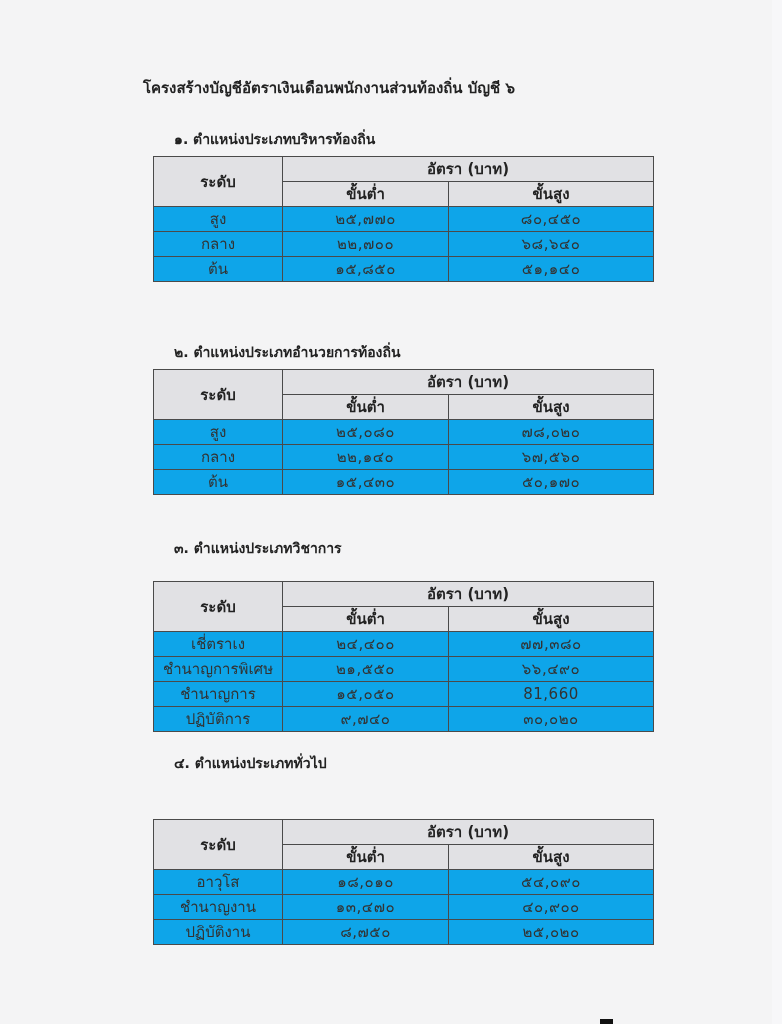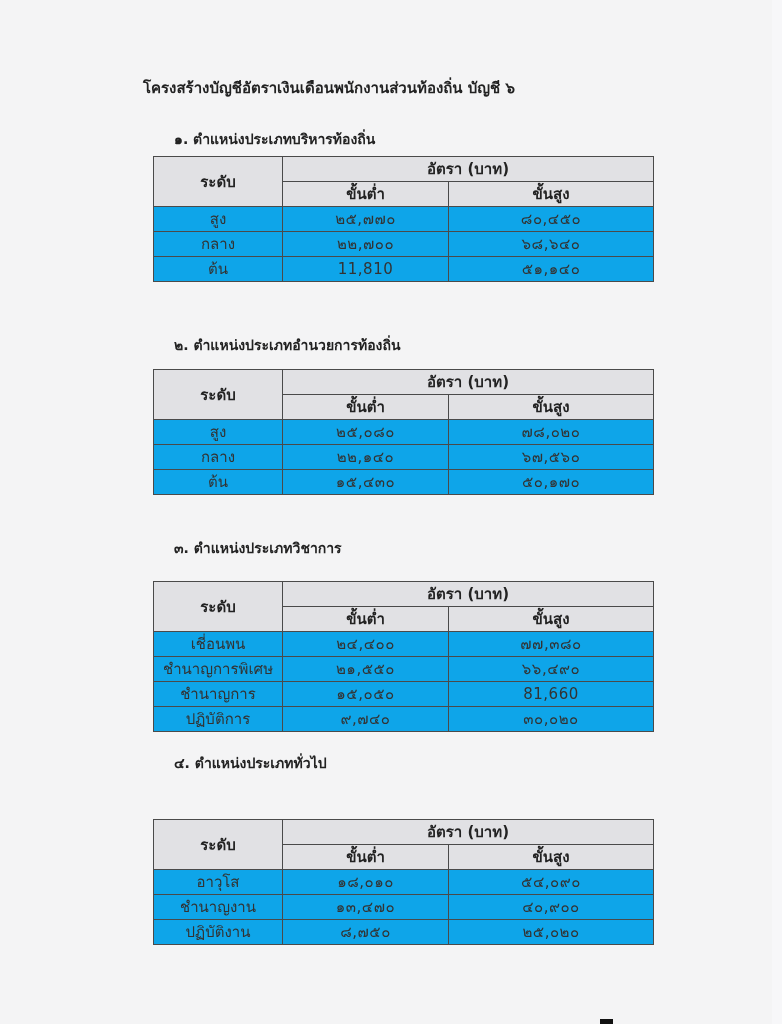--- a/index.html
+++ b/index.html
@@ -62,27 +62,27 @@
     <td class="num">๒๕,๗๗๐</td>
     <td class="num">๘๐,๔๕๐</td>
   </tr>
   <tr>
     <td>กลาง</td>
     <td class="num">๒๒,๗๐๐</td>
     <td class="num">๖๘,๖๔๐</td>
   </tr>
   <tr>
     <td>ต้น</td>
-    <td class="num">11,810</td>
+    <td class="num">๑๕,๘๕๐</td>
     <td class="num">๕๑,๑๔๐</td>
   </tr>
 </tbody>
   </table>
 
-<div class="section-title" style="top:334px">๒. ตำแหน่งประเภทอำนวยการท้องถิ่น</div>
+<div class="section-title" style="top:341px">๒. ตำแหน่งประเภทอำนวยการท้องถิ่น</div>
 <table class="rate-table" style="top:369px">
   <colgroup>
       <col class="c1">
       <col class="c2">
       <col class="c3">
     </colgroup>
   <tbody>
       <tr>
     <th rowspan="2">ระดับ</th>
     <th colspan="2">อัตรา (บาท)</th>
@@ -119,21 +119,21 @@
   <tbody>
       <tr>
     <th rowspan="2">ระดับ</th>
     <th colspan="2">อัตรา (บาท)</th>
   </tr>
   <tr>
     <th>ขั้นต่ำ</th>
     <th>ขั้นสูง</th>
   </tr>
   <tr>
-    <td>เชี่อนพน</td>
+    <td>เชี่ตราเง</td>
     <td class="num">๒๔,๔๐๐</td>
     <td class="num">๗๗,๓๘๐</td>
   </tr>
   <tr>
     <td>ชำนาญการพิเศษ</td>
     <td class="num">๒๑,๕๕๐</td>
     <td class="num">๖๖,๔๙๐</td>
   </tr>
   <tr>
     <td>ชำนาญการ</td>

